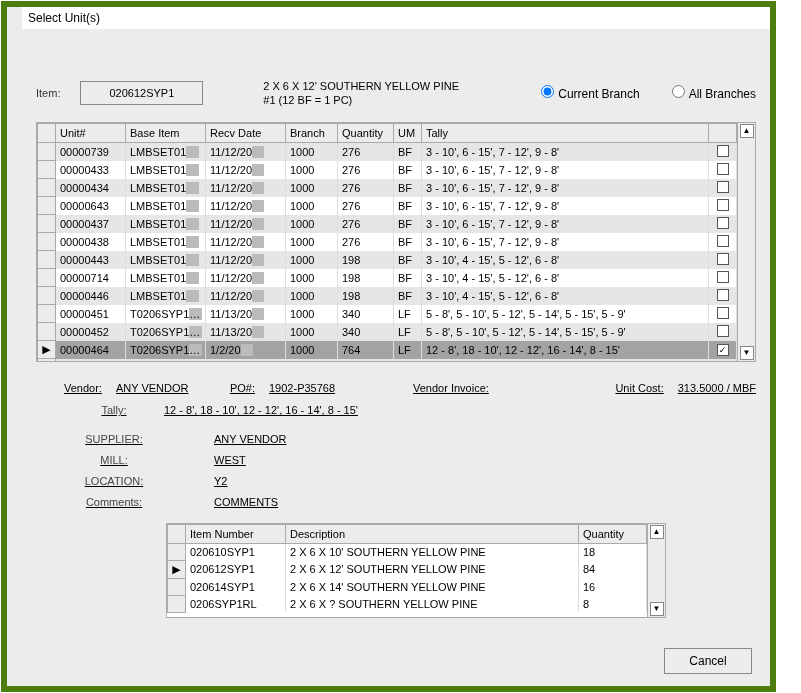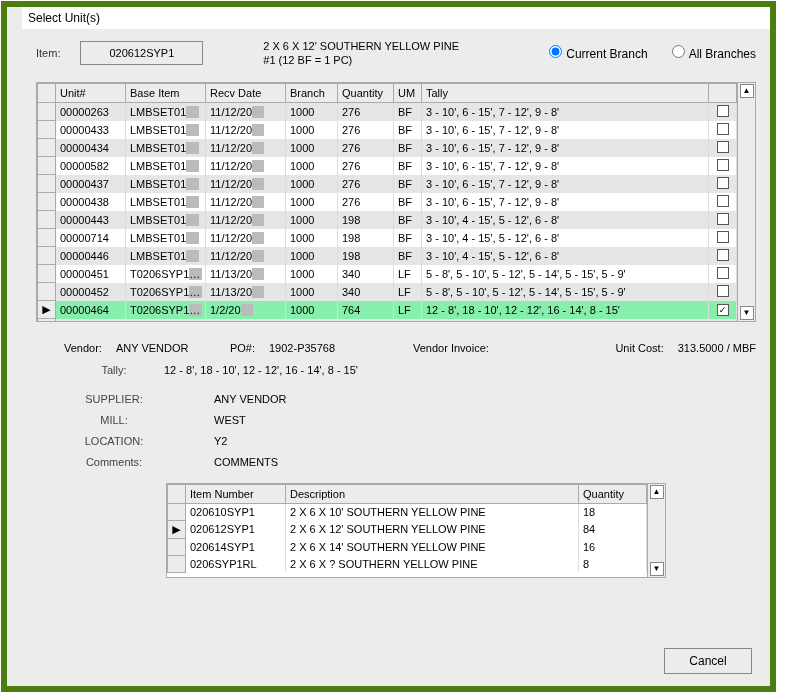--- a/index.html
+++ b/index.html
@@ -33,35 +33,36 @@
     padding: 10px 14px;
     display: flex;
     flex-direction: column;
     position: relative;
   }
   .top-row {
     display: flex;
     align-items: center;
     gap: 20px;
     margin-bottom: 14px;
+    margin-top: 40px;
   }
   .label { color: #333; }
   .item-box {
     border: 1px solid #888;
     padding: 5px 28px;
     background: #ececec;
   }
   .desc-block {
     margin-left: 40px;
     line-height: 1.3;
   }
   .branch-opts {
     margin-left: auto;
     display: flex;
-    gap: 24px;
+    gap: 32px;
     align-items: flex-end;
     font-size: 12px;
   }
   .branch-opts input { margin: 0 4px 0 0; }
   .grid1 {
     display: flex;
     height: 240px;
   }
   .grid1-table {
     flex: 1;
@@ -100,36 +101,37 @@
   td {
     border-right: 1px solid #ddd;
     padding: 2px 4px;
     font-size: 11px;
     white-space: nowrap;
     overflow: hidden;
     text-overflow: ellipsis;
     height: 17px;
   }
   tr.alt td { background: #e6e6e6; }
-  tr.sel td { background: #86efac; }
+  tr.sel td { background: #a3a3a3; }
   .rowhdr {
     background: #ececec !important;
     border: 1px solid #aaa;
     width: 18px;
     text-align: center;
   }
   .chkcell { text-align: center; }
   .chkbox {
     display:inline-block;width:12px;height:12px;border:1px solid #555;background:#fff;
     font-size:9px;line-height:10px;text-align:center;
   }
   .detail-block {
     margin-top: 16px;
     padding-left: 28px;
     line-height: 1.9;
+    text-decoration: underline;
   }
   .detail-row { display: flex; text-align: center; }
   .detail-label { width: 100px; color: #444; }
   .detail-val { color: #000; }
   .det1 { display:flex; gap:14px; margin-bottom:2px; }
   .grid2-wrap {
     margin: 10px 0 0 130px;
     display:flex;
     height: 95px;
     width: 500px;
@@ -202,21 +204,21 @@
                 <th>Branch</th>
                 <th>Quantity</th>
                 <th>UM</th>
                 <th>Tally</th>
                 <th></th>
               </tr>
             </thead>
           <tbody id="body1">
               <tr class="alt">
                 <td class="rowhdr"></td>
-                <td>00000263</td>
+                <td>00000739</td>
                 <td>LMBSET01<span style="background:#bbb;color:#bbb">00</span></td>
                 <td>11/12/20<span style="background:#bbb;color:#bbb">00</span></td>
                 <td>1000</td>
                 <td class="qtycell">276</td>
                 <td>BF</td>
                 <td>3 - 10', 6 - 15', 7 - 12', 9 - 8'</td>
                 <td class="chkcell"><span class="chkbox"></span></td>
               </tr>
               <tr>
                 <td class="rowhdr"></td>
@@ -235,21 +237,21 @@
                 <td>LMBSET01<span style="background:#bbb;color:#bbb">00</span></td>
                 <td>11/12/20<span style="background:#bbb;color:#bbb">00</span></td>
                 <td>1000</td>
                 <td class="qtycell">276</td>
                 <td>BF</td>
                 <td>3 - 10', 6 - 15', 7 - 12', 9 - 8'</td>
                 <td class="chkcell"><span class="chkbox"></span></td>
               </tr>
               <tr>
                 <td class="rowhdr"></td>
-                <td>00000582</td>
+                <td>00000643</td>
                 <td>LMBSET01<span style="background:#bbb;color:#bbb">00</span></td>
                 <td>11/12/20<span style="background:#bbb;color:#bbb">00</span></td>
                 <td>1000</td>
                 <td class="qtycell">276</td>
                 <td>BF</td>
                 <td>3 - 10', 6 - 15', 7 - 12', 9 - 8'</td>
                 <td class="chkcell"><span class="chkbox"></span></td>
               </tr>
               <tr class="alt">
                 <td class="rowhdr"></td>

